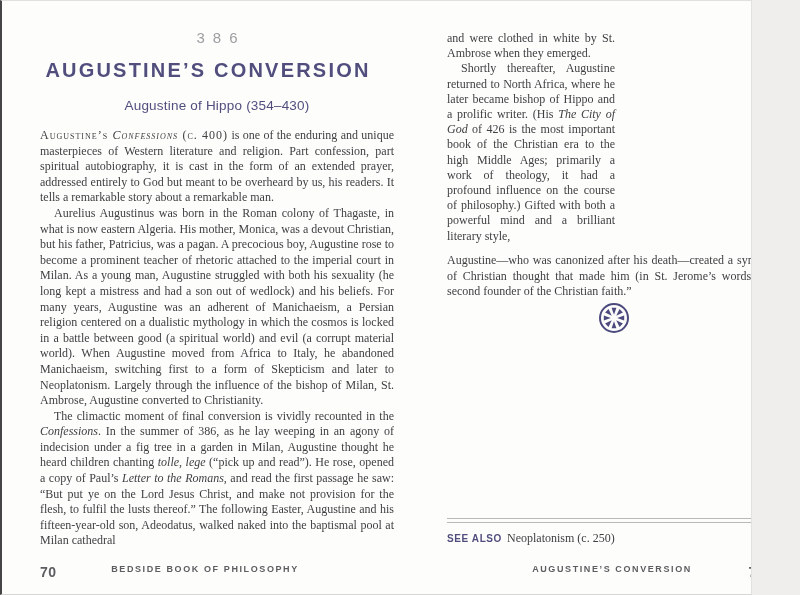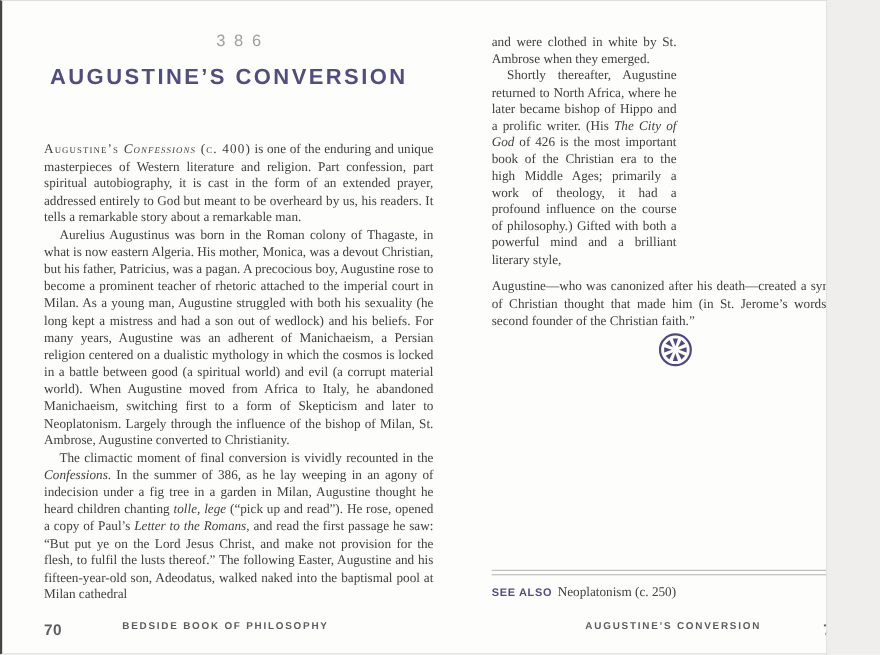--- a/index.html
+++ b/index.html
@@ -114,20 +114,21 @@
   }
 </style>
 </head>
 <body>
 
 <div class="spread">
 
   <div class="page page-left">
     <div class="chapter-year">386</div>
     <h1 class="chapter-title">AUGUSTINE’S CONVERSION</h1>
+    <h2 class="chapter-subtitle">Augustine of Hippo (354–430)</h2>
 
     <div class="body-col">
       <p><span class="seg-sc">Augustine’s </span><span class="seg-sc-i">Confessions</span><span class="seg-sc"> (c. 400)</span><span class="seg-n"> is one of the enduring and unique masterpieces of Western literature and religion. Part confession, part spiritual autobiography, it is cast in the form of an extended prayer, addressed entirely to God but meant to be overheard by us, his readers. It tells a remarkable story about a remarkable man.</span></p>
       <p class="indent"><span class="seg-n">Aurelius Augustinus was born in the Roman colony of Thagaste, in what is now eastern Algeria. His mother, Monica, was a devout Christian, but his father, Patricius, was a pagan. A precocious boy, Augustine rose to become a prominent teacher of rhetoric attached to the imperial court in Milan. As a young man, Augustine struggled with both his sexuality (he long kept a mistress and had a son out of wedlock) and his beliefs. For many years, Augustine was an adherent of Manichaeism, a Persian religion centered on a dualistic mythology in which the cosmos is locked in a battle between good (a spiritual world) and evil (a corrupt material world). When Augustine moved from Africa to Italy, he abandoned Manichaeism, switching first to a form of Skepticism and later to Neoplatonism. Largely through the influence of the bishop of Milan, St. Ambrose, Augustine converted to Christianity.</span></p>
       <p class="indent"><span class="seg-n">The climactic moment of final conversion is vividly recounted in the </span><span class="seg-i">Confessions</span><span class="seg-n">. In the summer of 386, as he lay weeping in an agony of indecision under a fig tree in a garden in Milan, Augustine thought he heard children chanting </span><span class="seg-i">tolle, lege</span><span class="seg-n"> (“pick up and read”). He rose, opened a copy of Paul’s </span><span class="seg-i">Letter to the Romans</span><span class="seg-n">, and read the first passage he saw: “But put ye on the Lord Jesus Christ, and make not provision for the flesh, to fulfil the lusts thereof.” The following Easter, Augustine and his fifteen-year-old son, Adeodatus, walked naked into the baptismal pool at Milan cathedral</span></p>
     </div>
 
     <span class="pagenum pagenum-left">70</span>
     <div class="footer footer-left">
       <span class="running-title">BEDSIDE BOOK OF PHILOSOPHY</span>

